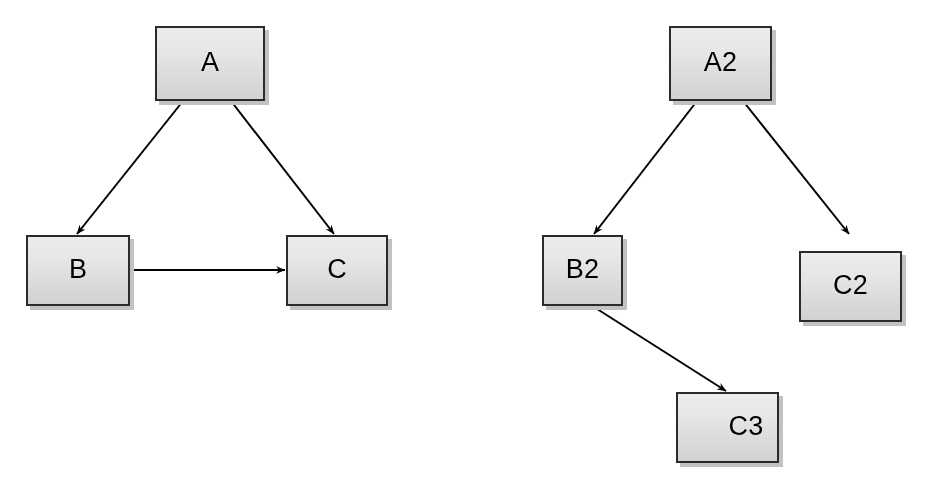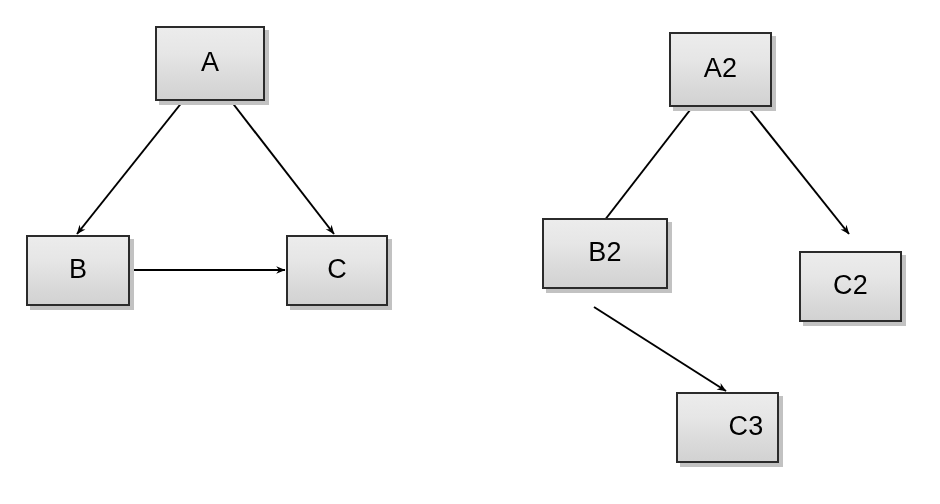--- a/index.html
+++ b/index.html
@@ -70,24 +70,24 @@
   <div id="nodes">
       <div class="node" style="left: 155px; top: 26px; width: 110px; height: 75px; border-color: rgb(43, 43, 43); border-width: 2px; font-size: 27px; color: rgb(0, 0, 0); box-shadow: rgb(194, 194, 194) 4px 4px 0px 0px;">
         <span class="node-label">A</span>
       </div>
       <div class="node" style="left: 26px; top: 235px; width: 104px; height: 71px; border-color: rgb(43, 43, 43); border-width: 2px; font-size: 27px; color: rgb(0, 0, 0); box-shadow: rgb(194, 194, 194) 4px 4px 0px 0px;">
         <span class="node-label">B</span>
       </div>
       <div class="node" style="left: 286px; top: 235px; width: 102px; height: 71px; border-color: rgb(43, 43, 43); border-width: 2px; font-size: 27px; color: rgb(0, 0, 0); box-shadow: rgb(194, 194, 194) 4px 4px 0px 0px;">
         <span class="node-label">C</span>
       </div>
-      <div class="node" style="left: 669px; top: 32px; width: 103px; height: 75px; border-color: rgb(43, 43, 43); border-width: 2px; font-size: 27px; color: rgb(0, 0, 0); box-shadow: rgb(194, 194, 194) 4px 4px 0px 0px;">
+      <div class="node" style="left: 669px; top: 26px; width: 103px; height: 75px; border-color: rgb(43, 43, 43); border-width: 2px; font-size: 27px; color: rgb(0, 0, 0); box-shadow: rgb(194, 194, 194) 4px 4px 0px 0px;">
         <span class="node-label">A2</span>
       </div>
-      <div class="node" style="left: 542px; top: 218px; width: 126px; height: 71px; border-color: rgb(43, 43, 43); border-width: 2px; font-size: 27px; color: rgb(0, 0, 0); box-shadow: rgb(194, 194, 194) 4px 4px 0px 0px;">
+      <div class="node" style="left: 542px; top: 235px; width: 81px; height: 71px; border-color: rgb(43, 43, 43); border-width: 2px; font-size: 27px; color: rgb(0, 0, 0); box-shadow: rgb(194, 194, 194) 4px 4px 0px 0px;">
         <span class="node-label">B2</span>
       </div>
       <div class="node" style="left: 799px; top: 235px; width: 103px; height: 71px; border-color: rgb(43, 43, 43); border-width: 2px; font-size: 27px; color: rgb(0, 0, 0); box-shadow: rgb(194, 194, 194) 4px 4px 0px 0px; margin-top: 16px;">
         <span class="node-label">C2</span>
       </div>
       <div class="node" style="left: 676px; top: 392px; width: 103px; height: 71px; border-color: rgb(43, 43, 43); border-width: 2px; font-size: 27px; color: rgb(0, 0, 0); box-shadow: rgb(194, 194, 194) 4px 4px 0px 0px; padding-left: 37px;">
         <span class="node-label">C3</span>
       </div>
     </div>
 

